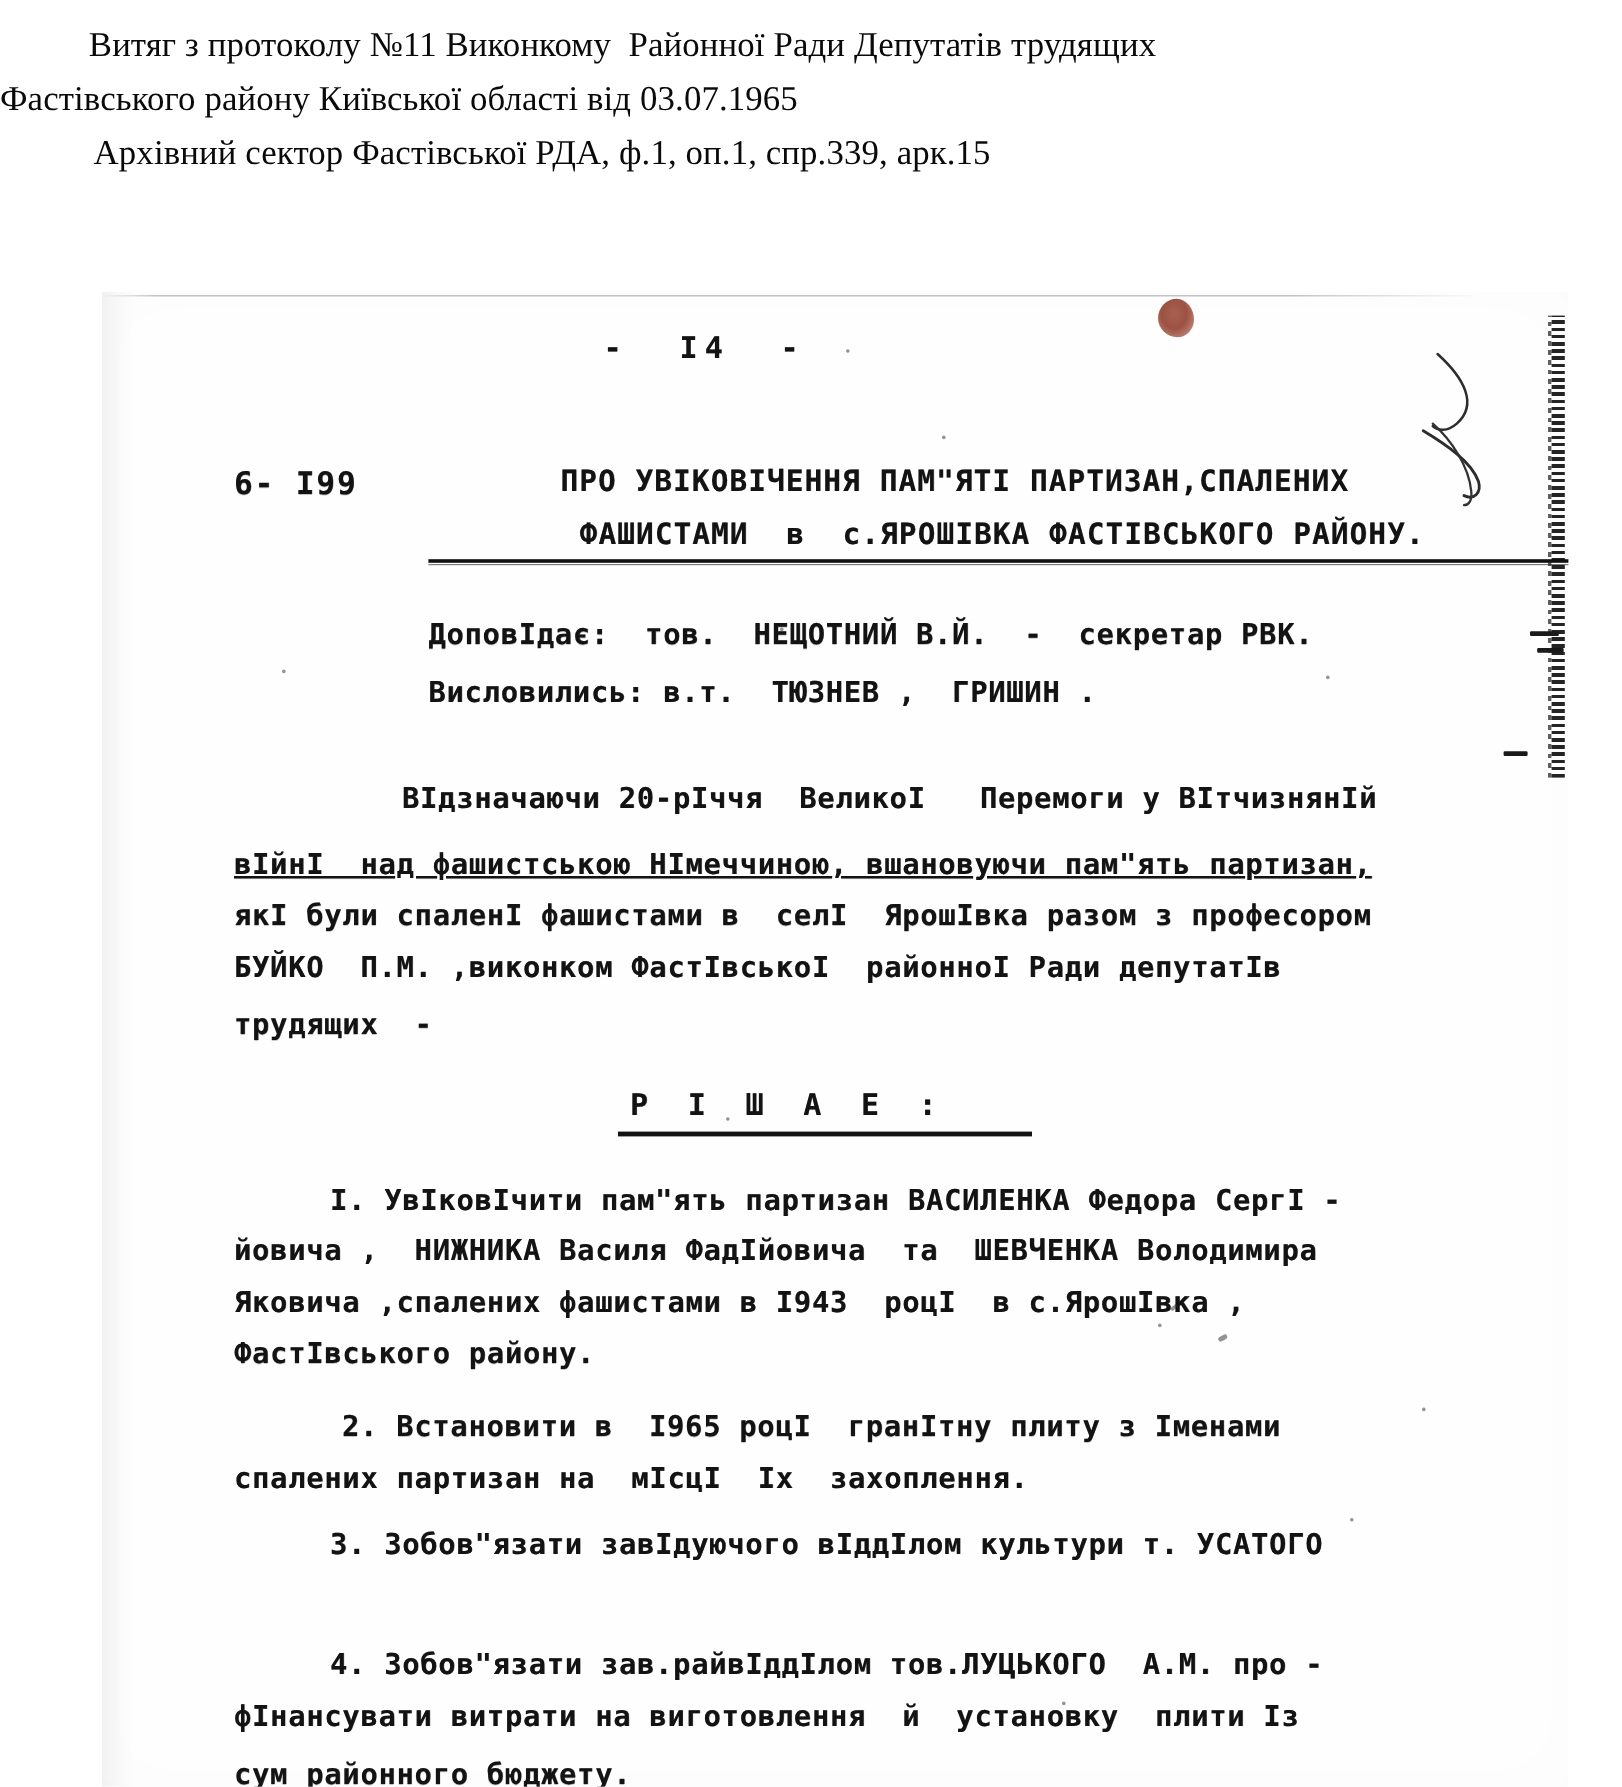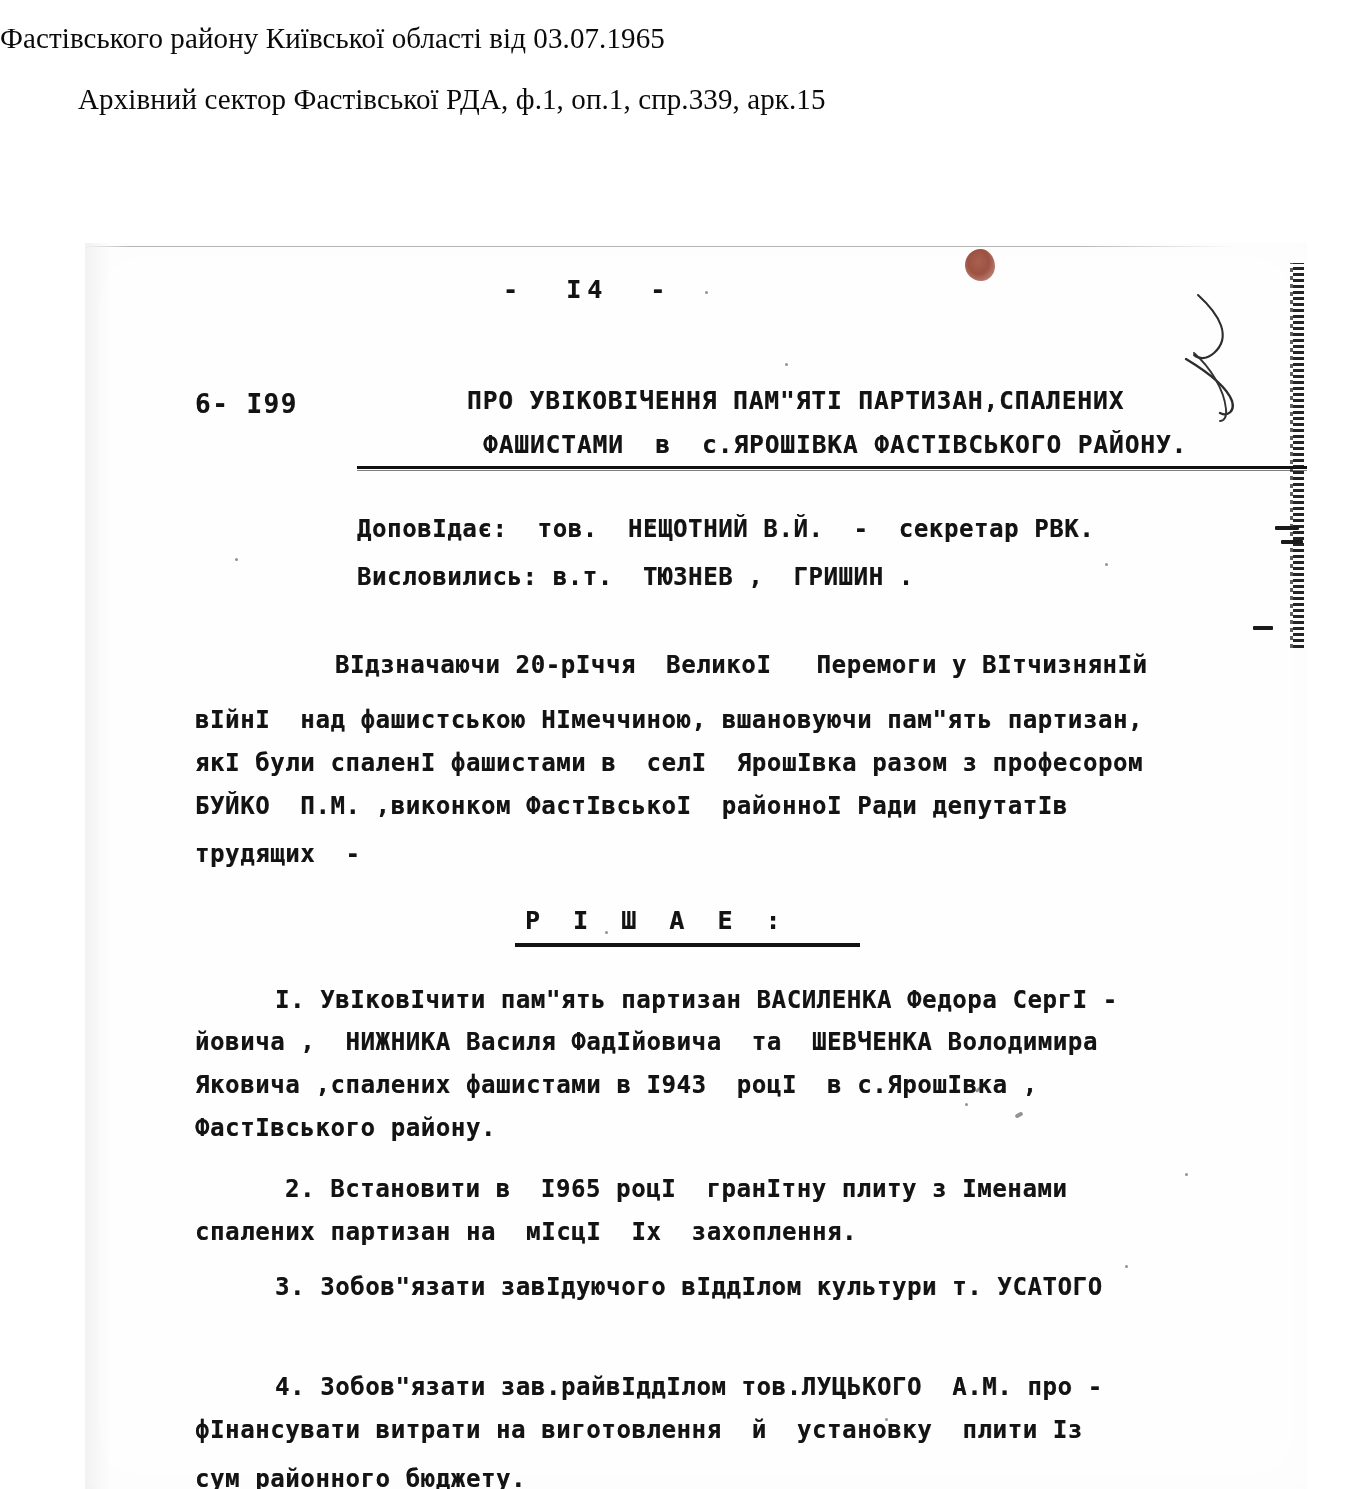--- a/index.html
+++ b/index.html
@@ -25,21 +25,21 @@
     width: 1352px;
     font-family: "Liberation Serif", "DejaVu Serif", serif;
     font-size: 29px;
     line-height: 45px;
     color: #0a0a0a;
     letter-spacing: 0.1px;
   }
   .caption .cap-line { white-space: pre; display: block; }
   .cap-l1 { padding-left: 74px; }
   .cap-l2 { padding-left: 0px; }
-  .cap-l3 { padding-left: 78px; margin-top: 16px; }
+  .cap-l3 { padding-left: 78px; }
 
   
   .scan-sheet {
     position: absolute;
     left: 85px;
     top: 243px;
     width: 1222px;
     height: 1246px;
     background: #fefefe;
     box-shadow: inset 0 0 60px rgba(0,0,0,0.012);
@@ -173,21 +173,21 @@
     top: 227px;
     width: 975px;
     height: 1px;
     background: rgba(20,20,20,0.55);
   }
 
   .speaker-1 { left: 272px; top: 272px; font-size: 24px; }
   .speaker-2 { left: 272px; top: 320px; font-size: 24px; }
 
   .body-l1 { left: 250px; top: 408px; font-size: 24px; }
-  .body-l2 { left: 110px; top: 463px; font-size: 24px; }
+  .body-l2 { left: 110px; top: 463px; font-size: 24px; text-decoration: underline; }
   .body-l3 { left: 110px; top: 506px; font-size: 24px; }
   .body-l4 { left: 110px; top: 549px; font-size: 24px; }
   .body-l5 { left: 110px; top: 597px; font-size: 24px; }
 
   .verdict {
     left: 440px;
     top: 663px;
     font-size: 25px;
     letter-spacing: 9px;
   }
@@ -219,20 +219,21 @@
   .speck {
     position: absolute;
     background: rgba(40,40,40,0.5);
     border-radius: 50%;
   }
 </style>
 </head>
 <body>
 
 <div class="caption">
+  <span class="cap-line cap-l1">Витяг з протоколу №11 Виконкому  Районної Ради Депутатів трудящих</span>
   <span class="cap-line cap-l2">Фастівського району Київської області від 03.07.1965</span>
   <span class="cap-line cap-l3">Архівний сектор Фастівської РДА, ф.1, оп.1, спр.339, арк.15</span>
 </div>
 
 <div class="scan-sheet">
 
   <div class="sheet-top-edge"></div>
   <div class="sheet-left-shade"></div>
 
   <div class="edge-strip2"></div>

